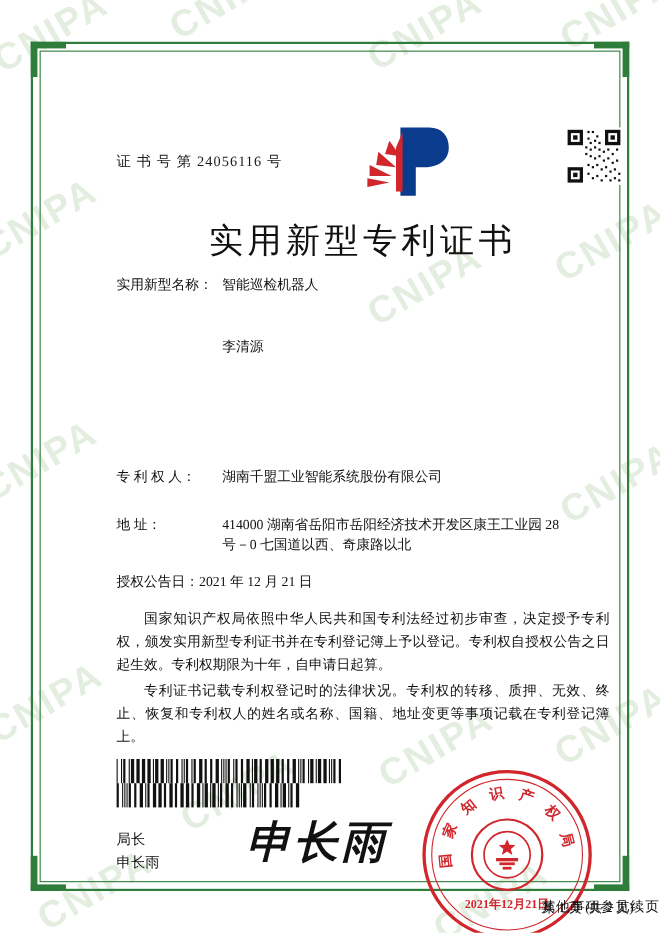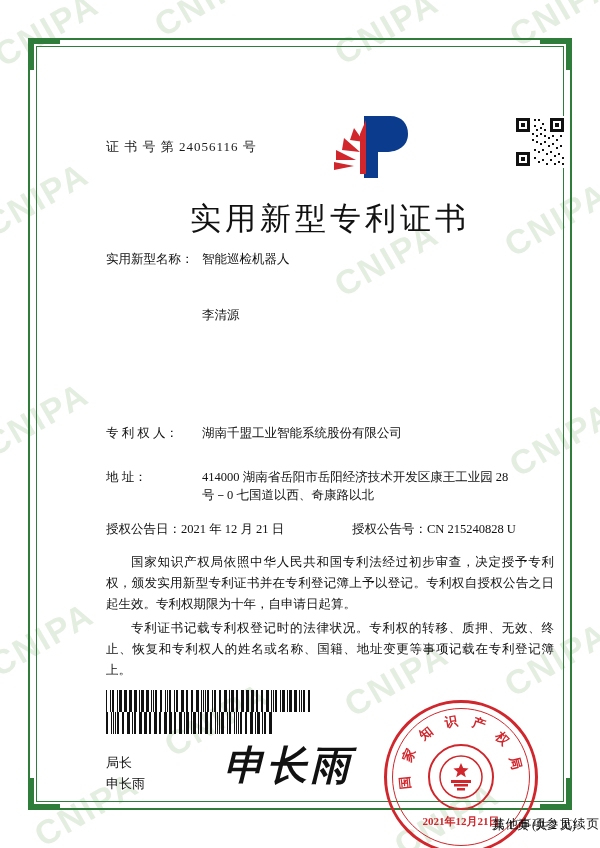--- a/index.html
+++ b/index.html
@@ -234,23 +234,20 @@
     <div class="field" style="left:22px;top:368px;">
       <span class="lbl" style="width:96px">地      址：</span><span class="val">414000 湖南省岳阳市岳阳经济技术开发区康王工业园 28</span>
     </div>
     <div class="field" style="left:118px;top:386px;">
       <span class="val">号－0 七国道以西、奇康路以北</span>
     </div>
 
     <div class="field" style="left:22px;top:420px;">
       <span class="lbl">授权公告日：</span><span class="val">2021 年 12 月 21 日</span>
     </div>
-    <div class="field" style="left:268px;top:420px;">
-      <span class="lbl">授权公告号：</span><span class="val">CN 215240828 U</span>
-    </div>
 
     <div class="para" style="left:22px;top:452px;width:448px;">国家知识产权局依照中华人民共和国专利法经过初步审查，决定授予专利权，颁发实用新型专利证书并在专利登记簿上予以登记。专利权自授权公告之日起生效。专利权期限为十年，自申请日起算。</div>
     <div class="para" style="left:22px;top:518px;width:448px;">专利证书记载专利权登记时的法律状况。专利权的转移、质押、无效、终止、恢复和专利权人的姓名或名称、国籍、地址变更等事项记载在专利登记簿上。</div>
 
     <div class="barcode" id="barcode"><span style="width: 1px; margin-right: 3px;"></span><span style="width: 1px; margin-right: 1px;"></span><span style="width: 2px; margin-right: 3px;"></span><span style="width: 1px; margin-right: 1px;"></span><span style="width: 3px; margin-right: 2px;"></span><span style="width: 3px; margin-right: 2px;"></span><span style="width: 3px; margin-right: 2px;"></span><span style="width: 3px; margin-right: 2px;"></span><span style="width: 1px; margin-right: 1px;"></span><span style="width: 3px; margin-right: 2px;"></span><span style="width: 3px; margin-right: 2px;"></span><span style="width: 1px; margin-right: 1px;"></span><span style="width: 1px; margin-right: 1px;"></span><span style="width: 2px; margin-right: 3px;"></span><span style="width: 2px; margin-right: 3px;"></span><span style="width: 1px; margin-right: 1px;"></span><span style="width: 1px; margin-right: 1px;"></span><span style="width: 2px; margin-right: 3px;"></span><span style="width: 1px; margin-right: 1px;"></span><span style="width: 2px; margin-right: 3px;"></span><span style="width: 3px; margin-right: 2px;"></span><span style="width: 2px; margin-right: 3px;"></span><span style="width: 2px; margin-right: 3px;"></span><span style="width: 3px; margin-right: 2px;"></span><span style="width: 1px; margin-right: 1px;"></span><span style="width: 1px; margin-right: 1px;"></span><span style="width: 1px; margin-right: 1px;"></span><span style="width: 2px; margin-right: 3px;"></span><span style="width: 1px; margin-right: 1px;"></span><span style="width: 2px; margin-right: 3px;"></span><span style="width: 2px; margin-right: 3px;"></span><span style="width: 3px; margin-right: 2px;"></span><span style="width: 1px; margin-right: 1px;"></span><span style="width: 3px; margin-right: 2px;"></span><span style="width: 2px; margin-right: 3px;"></span><span style="width: 3px; margin-right: 2px;"></span><span style="width: 3px; margin-right: 2px;"></span><span style="width: 3px; margin-right: 2px;"></span><span style="width: 2px; margin-right: 3px;"></span><span style="width: 2px; margin-right: 3px;"></span><span style="width: 3px; margin-right: 2px;"></span><span style="width: 1px; margin-right: 1px;"></span><span style="width: 1px; margin-right: 1px;"></span><span style="width: 2px; margin-right: 3px;"></span><span style="width: 1px; margin-right: 1px;"></span><span style="width: 3px; margin-right: 2px;"></span><span style="width: 1px; margin-right: 1px;"></span><span style="width: 3px; margin-right: 2px;"></span><span style="width: 3px; margin-right: 2px;"></span><span style="width: 1px; margin-right: 1px;"></span><span style="width: 1px; margin-right: 1px;"></span><span style="width: 2px; margin-right: 3px;"></span><span style="width: 2px; margin-right: 3px;"></span><span style="width: 2px; margin-right: 3px;"></span><span style="width: 1px; margin-right: 1px;"></span><span style="width: 1px; margin-right: 1px;"></span><span style="width: 1px; margin-right: 1px;"></span><span style="width: 2px; margin-right: 3px;"></span><span style="width: 2px; margin-right: 3px;"></span><span style="width: 3px; margin-right: 2px;"></span><span style="width: 1px; margin-right: 1px;"></span><span style="width: 2px; margin-right: 3px;"></span><span style="width: 3px; margin-right: 2px;"></span><span style="width: 3px; margin-right: 2px;"></span><span style="width: 2px; margin-right: 3px;"></span><span style="width: 3px; margin-right: 2px;"></span><span style="width: 2px; margin-right: 3px;"></span><span style="width: 3px; margin-right: 2px;"></span><span style="width: 3px; margin-right: 2px;"></span><span style="width: 2px; margin-right: 3px;"></span><span style="width: 3px; margin-right: 2px;"></span><span style="width: 1px; margin-right: 1px;"></span><span style="width: 3px; margin-right: 2px;"></span><span style="width: 1px; margin-right: 1px;"></span><span style="width: 3px; margin-right: 2px;"></span><span style="width: 1px; margin-right: 1px;"></span><span style="width: 2px; margin-right: 3px;"></span><span style="width: 3px; margin-right: 2px;"></span><span style="width: 2px; margin-right: 3px;"></span><span style="width: 1px; margin-right: 1px;"></span><span style="width: 1px; margin-right: 1px;"></span><span style="width: 1px; margin-right: 1px;"></span><span style="width: 3px; margin-right: 3px;"></span><span style="width: 1px; margin-right: 1px;"></span><span style="width: 2px; margin-right: 3px;"></span><span style="width: 1px; margin-right: 1px;"></span><span style="width: 1px; margin-right: 1px;"></span><span style="width: 1px; margin-right: 1px;"></span><span style="width: 2px; margin-right: 3px;"></span><span style="width: 2px; margin-right: 3px;"></span><span style="width: 3px; margin-right: 2px;"></span><span style="width: 1px; margin-right: 1px;"></span><span style="width: 3px; margin-right: 2px;"></span><span style="width: 1px; margin-right: 1px;"></span><span style="width: 2px; margin-right: 3px;"></span><span style="width: 3px; margin-right: 2px;"></span></div>
 
     <div class="sig-label">
       <div>局长</div>
       <div>申长雨</div>
     </div>

